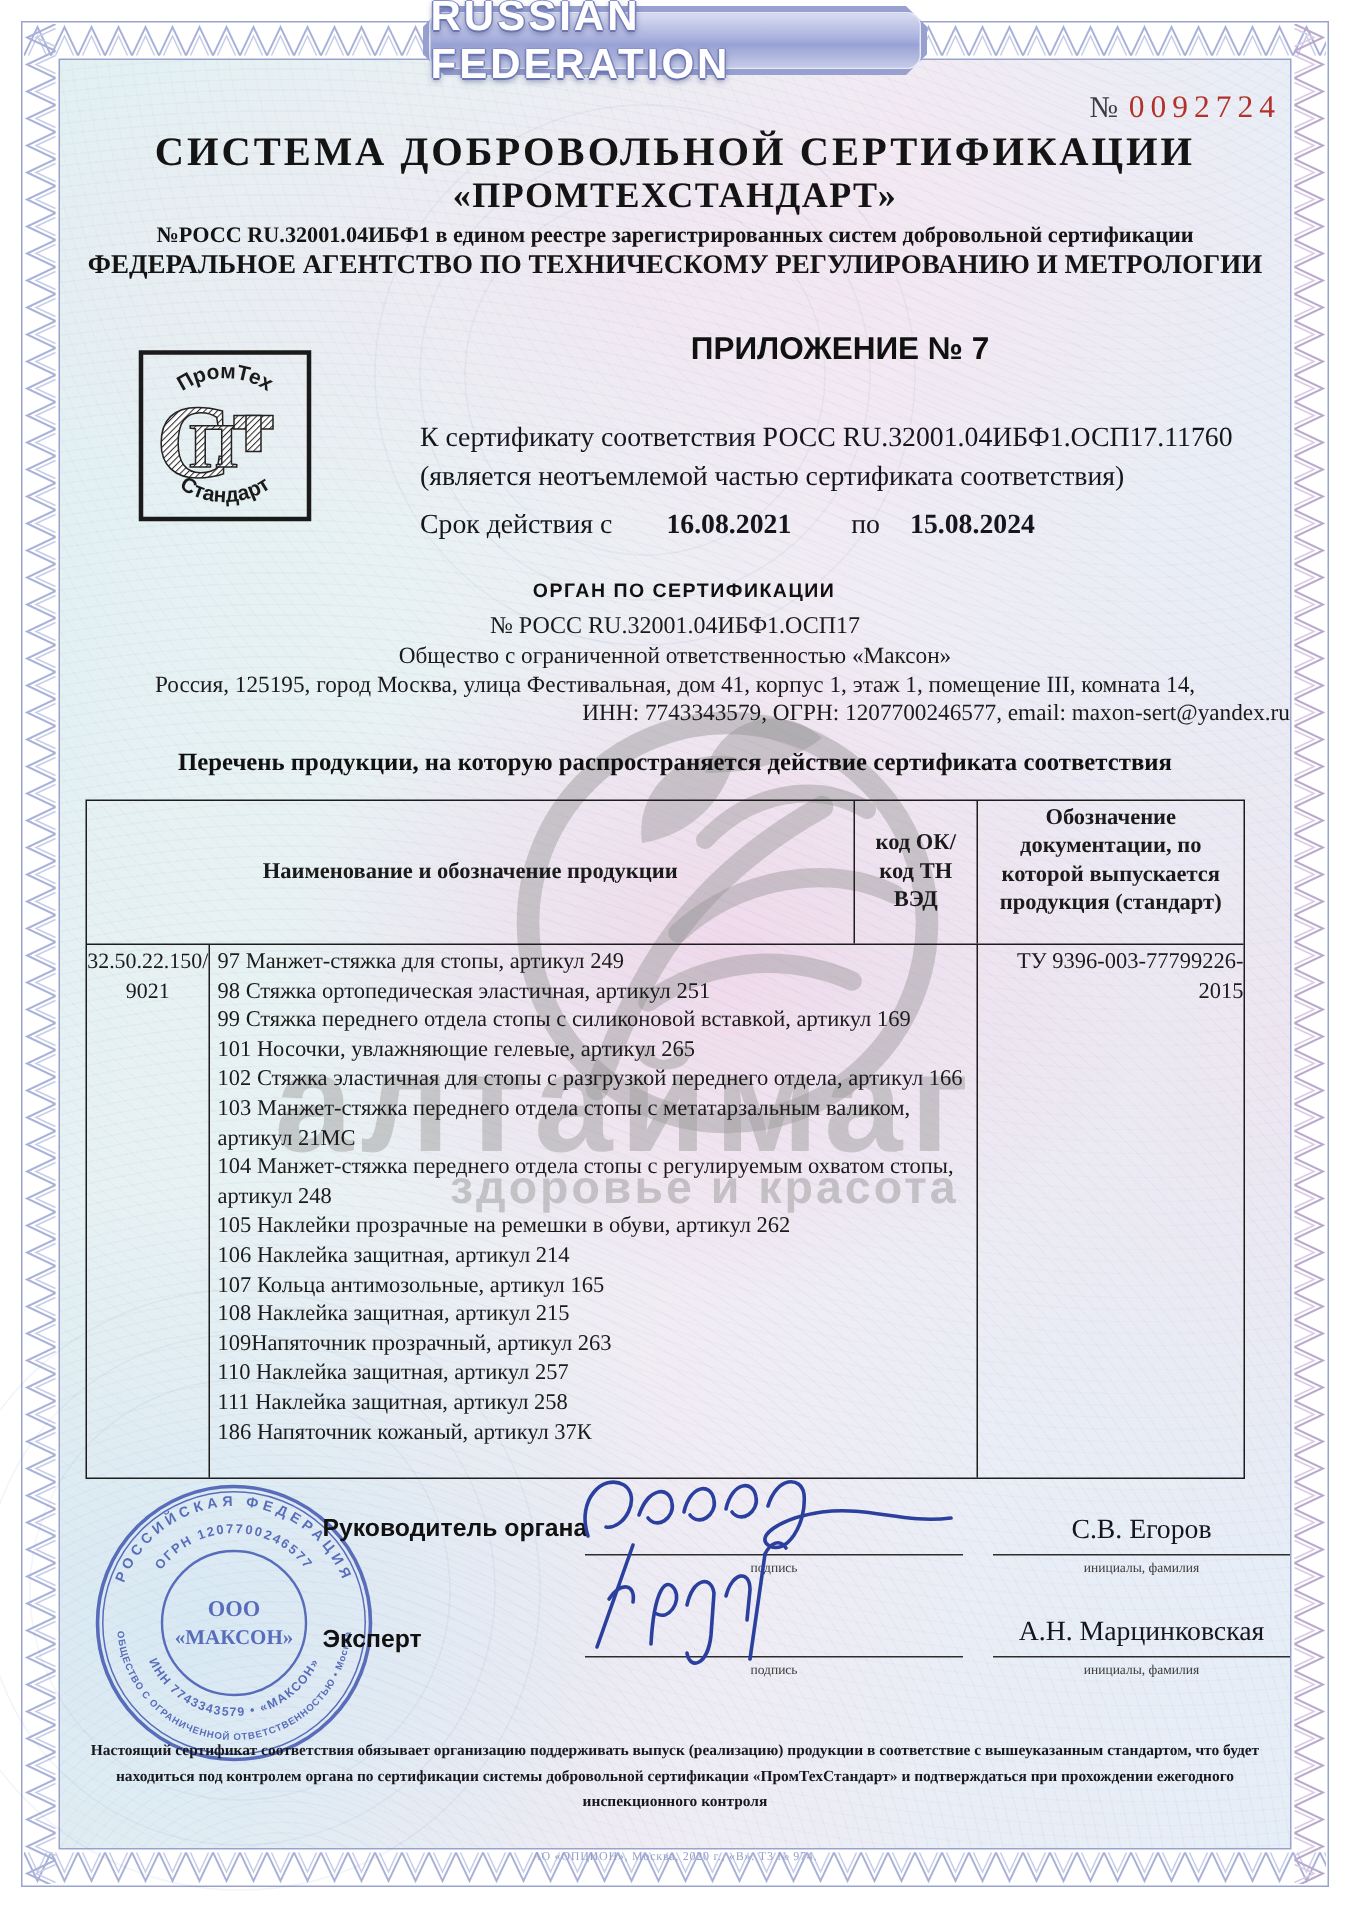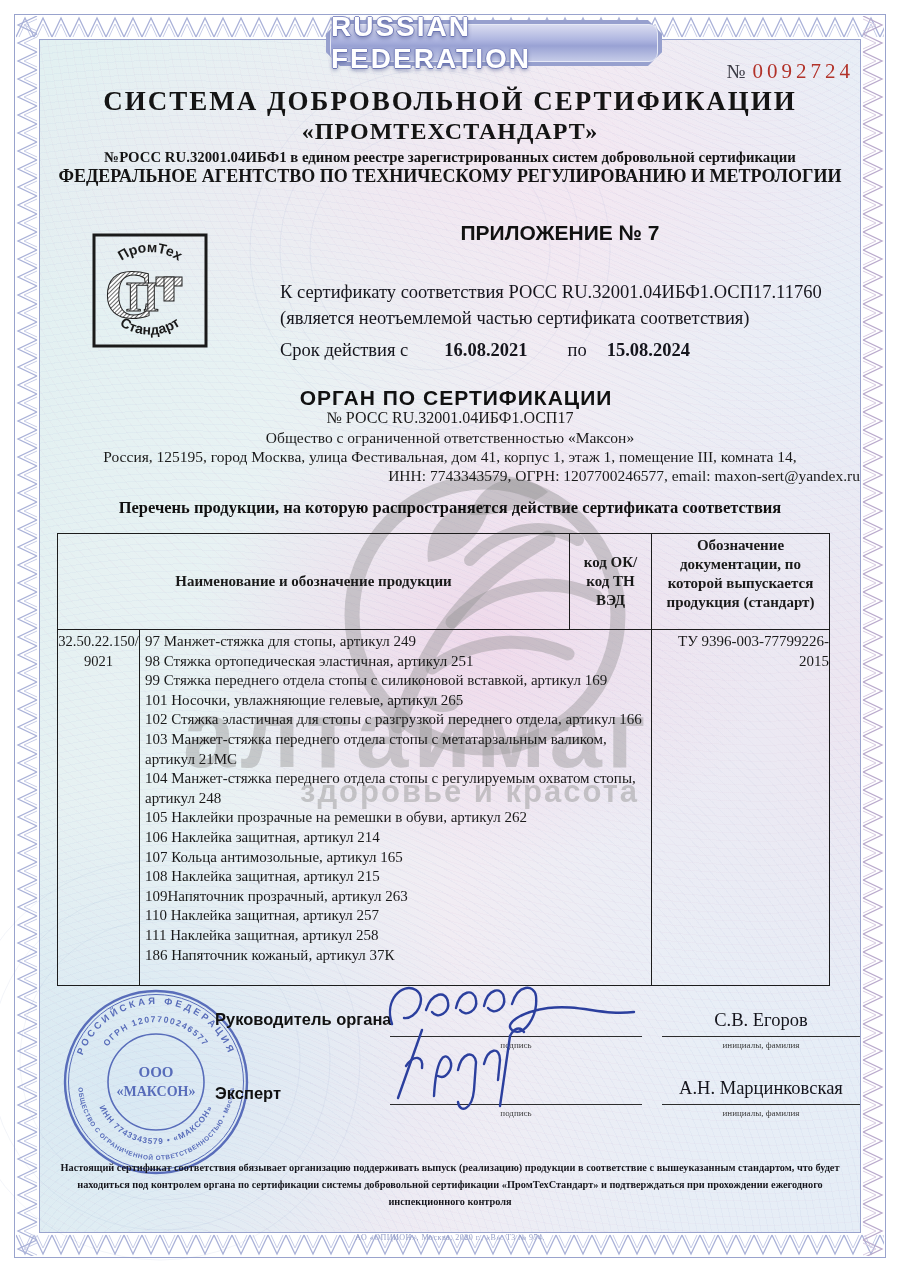--- a/index.html
+++ b/index.html
@@ -27,21 +27,21 @@
   
   .wm-layer{position:absolute;inset:0;z-index:1;}
   .content{position:absolute;inset:0;z-index:2;}
   .inks{position:absolute;inset:0;z-index:3;pointer-events:none;}
   
   .wm-brand{position:absolute;left:183px;top:688px;font-family:"Liberation Sans","DejaVu Sans",sans-serif;
     font-weight:700;font-size:94px;letter-spacing:5px;color:#9a9a9a;opacity:.48;line-height:1;}
   .wm-tagline{position:absolute;left:300px;top:776px;font-family:"Liberation Sans","DejaVu Sans",sans-serif;
     font-weight:600;font-size:31px;letter-spacing:2px;color:#9e9e9e;opacity:.55;line-height:1;}
   
-  .banner{position:absolute;top:20px;left:50%;transform:translateX(-50%);width:336px;height:46px;margin-left:44px;}
+  .banner{position:absolute;top:4px;left:50%;transform:translateX(-50%);width:336px;height:46px;}
   .banner-outer{position:absolute;inset:0;background:#97a0ce;
     clip-path:polygon(14px 0,calc(100% - 14px) 0,100% 30%,100% 70%,calc(100% - 14px) 100%,14px 100%,0 70%,0 30%);}
   .banner-inner{position:absolute;inset:4px;border-radius:9px;border:1px solid #e6e9f6;
     background:linear-gradient(180deg,#d9dcf0 0%,#aeb5e0 42%,#99a2d4 58%,#c5cbe8 100%);
     display:flex;align-items:center;justify-content:center;}
   .banner-text{font-family:"Liberation Sans","DejaVu Sans",sans-serif;font-weight:700;font-size:28px;
     letter-spacing:2px;color:#ffffff;
     text-shadow:0 1px 0 #6a74b2,0 -1px 0 #8b93c9,1px 0 0 #7981bb,-1px 0 0 #7981bb,0 2px 4px rgba(60,70,130,.65);}
   
   .cert-no{position:absolute;top:59px;right:46px;font-size:20px;letter-spacing:1px;color:#3c3c46;margin-left:48px;}
@@ -55,21 +55,21 @@
     font-family:"Liberation Sans","DejaVu Sans",sans-serif;font-weight:700;font-size:21px;color:#111;}
   .logo-box{position:absolute;left:92px;top:233px;}
   .cert-line1{position:absolute;top:282px;left:280px;font-size:18.5px;color:#15151c;}
   .cert-line2{position:absolute;top:308px;left:280px;font-size:18.5px;color:#15151c;}
   .validity{position:absolute;top:340px;left:280px;font-size:18.5px;color:#15151c;display:flex;align-items:baseline;}
   .validity .d1{font-weight:700;margin-left:36px;}
   .validity .po{margin-left:40px;}
   .validity .d2{font-weight:700;margin-left:20px;}
   
   .org-title{position:absolute;top:386px;left:52px;right:40px;text-align:center;
-    font-family:"Liberation Sans","DejaVu Sans",sans-serif;font-weight:700;font-size:21px;letter-spacing:1px;color:#111;}
+    font-family:"Liberation Sans","DejaVu Sans",sans-serif;font-weight:700;font-size:13px;letter-spacing:1px;color:#111;}
   .org-number{position:absolute;top:409px;left:40px;right:40px;text-align:center;font-size:16px;}
   .org-name{position:absolute;top:429px;left:40px;right:40px;text-align:center;font-size:15.5px;}
   .org-address{position:absolute;top:448px;left:40px;right:40px;text-align:center;font-size:15.5px;}
   .org-contacts{position:absolute;top:467px;left:40px;right:40px;text-align:right;font-size:15.5px;}
   .products-heading{position:absolute;top:498px;left:40px;right:40px;text-align:center;font-weight:700;font-size:16.5px;color:#101010;}
   
   .ptable{position:absolute;left:57px;top:533px;width:771px;border:1.6px solid #1c1c1c;background:rgba(255,255,255,0.04);}
   .trow{display:flex;}
   .thead{height:95px;border-bottom:1.6px solid #1c1c1c;}
   .cell{box-sizing:border-box;}

